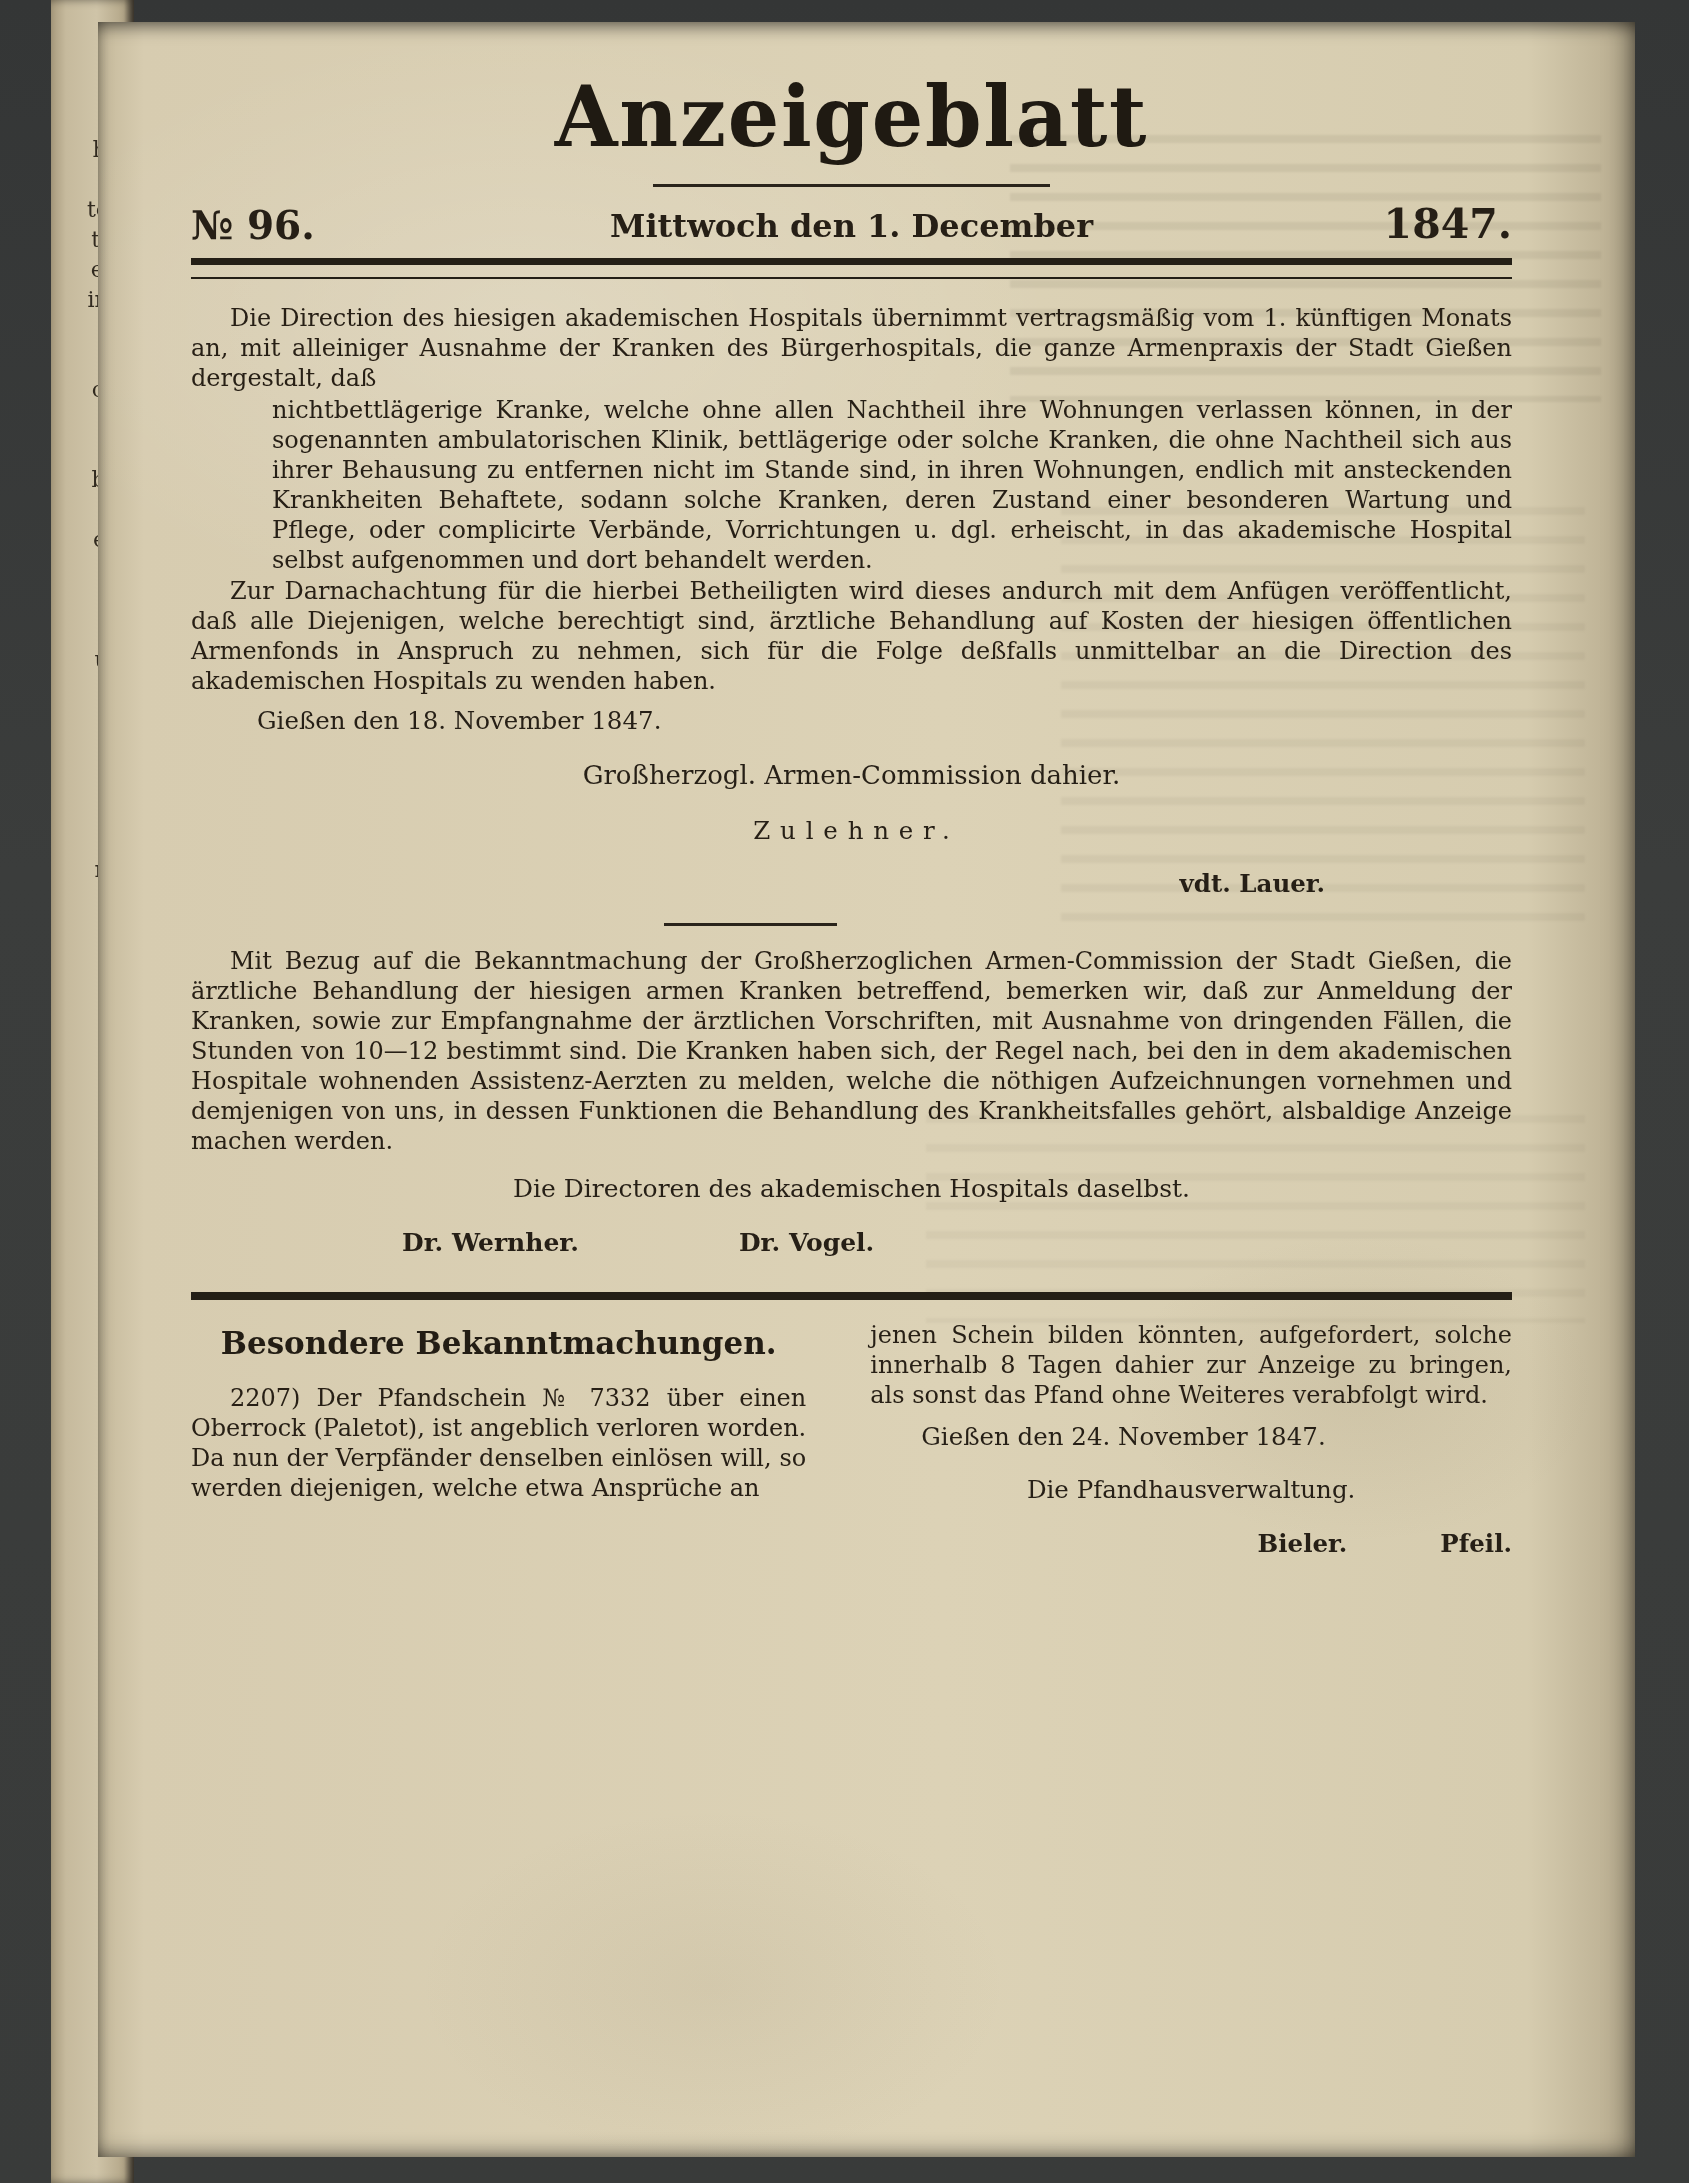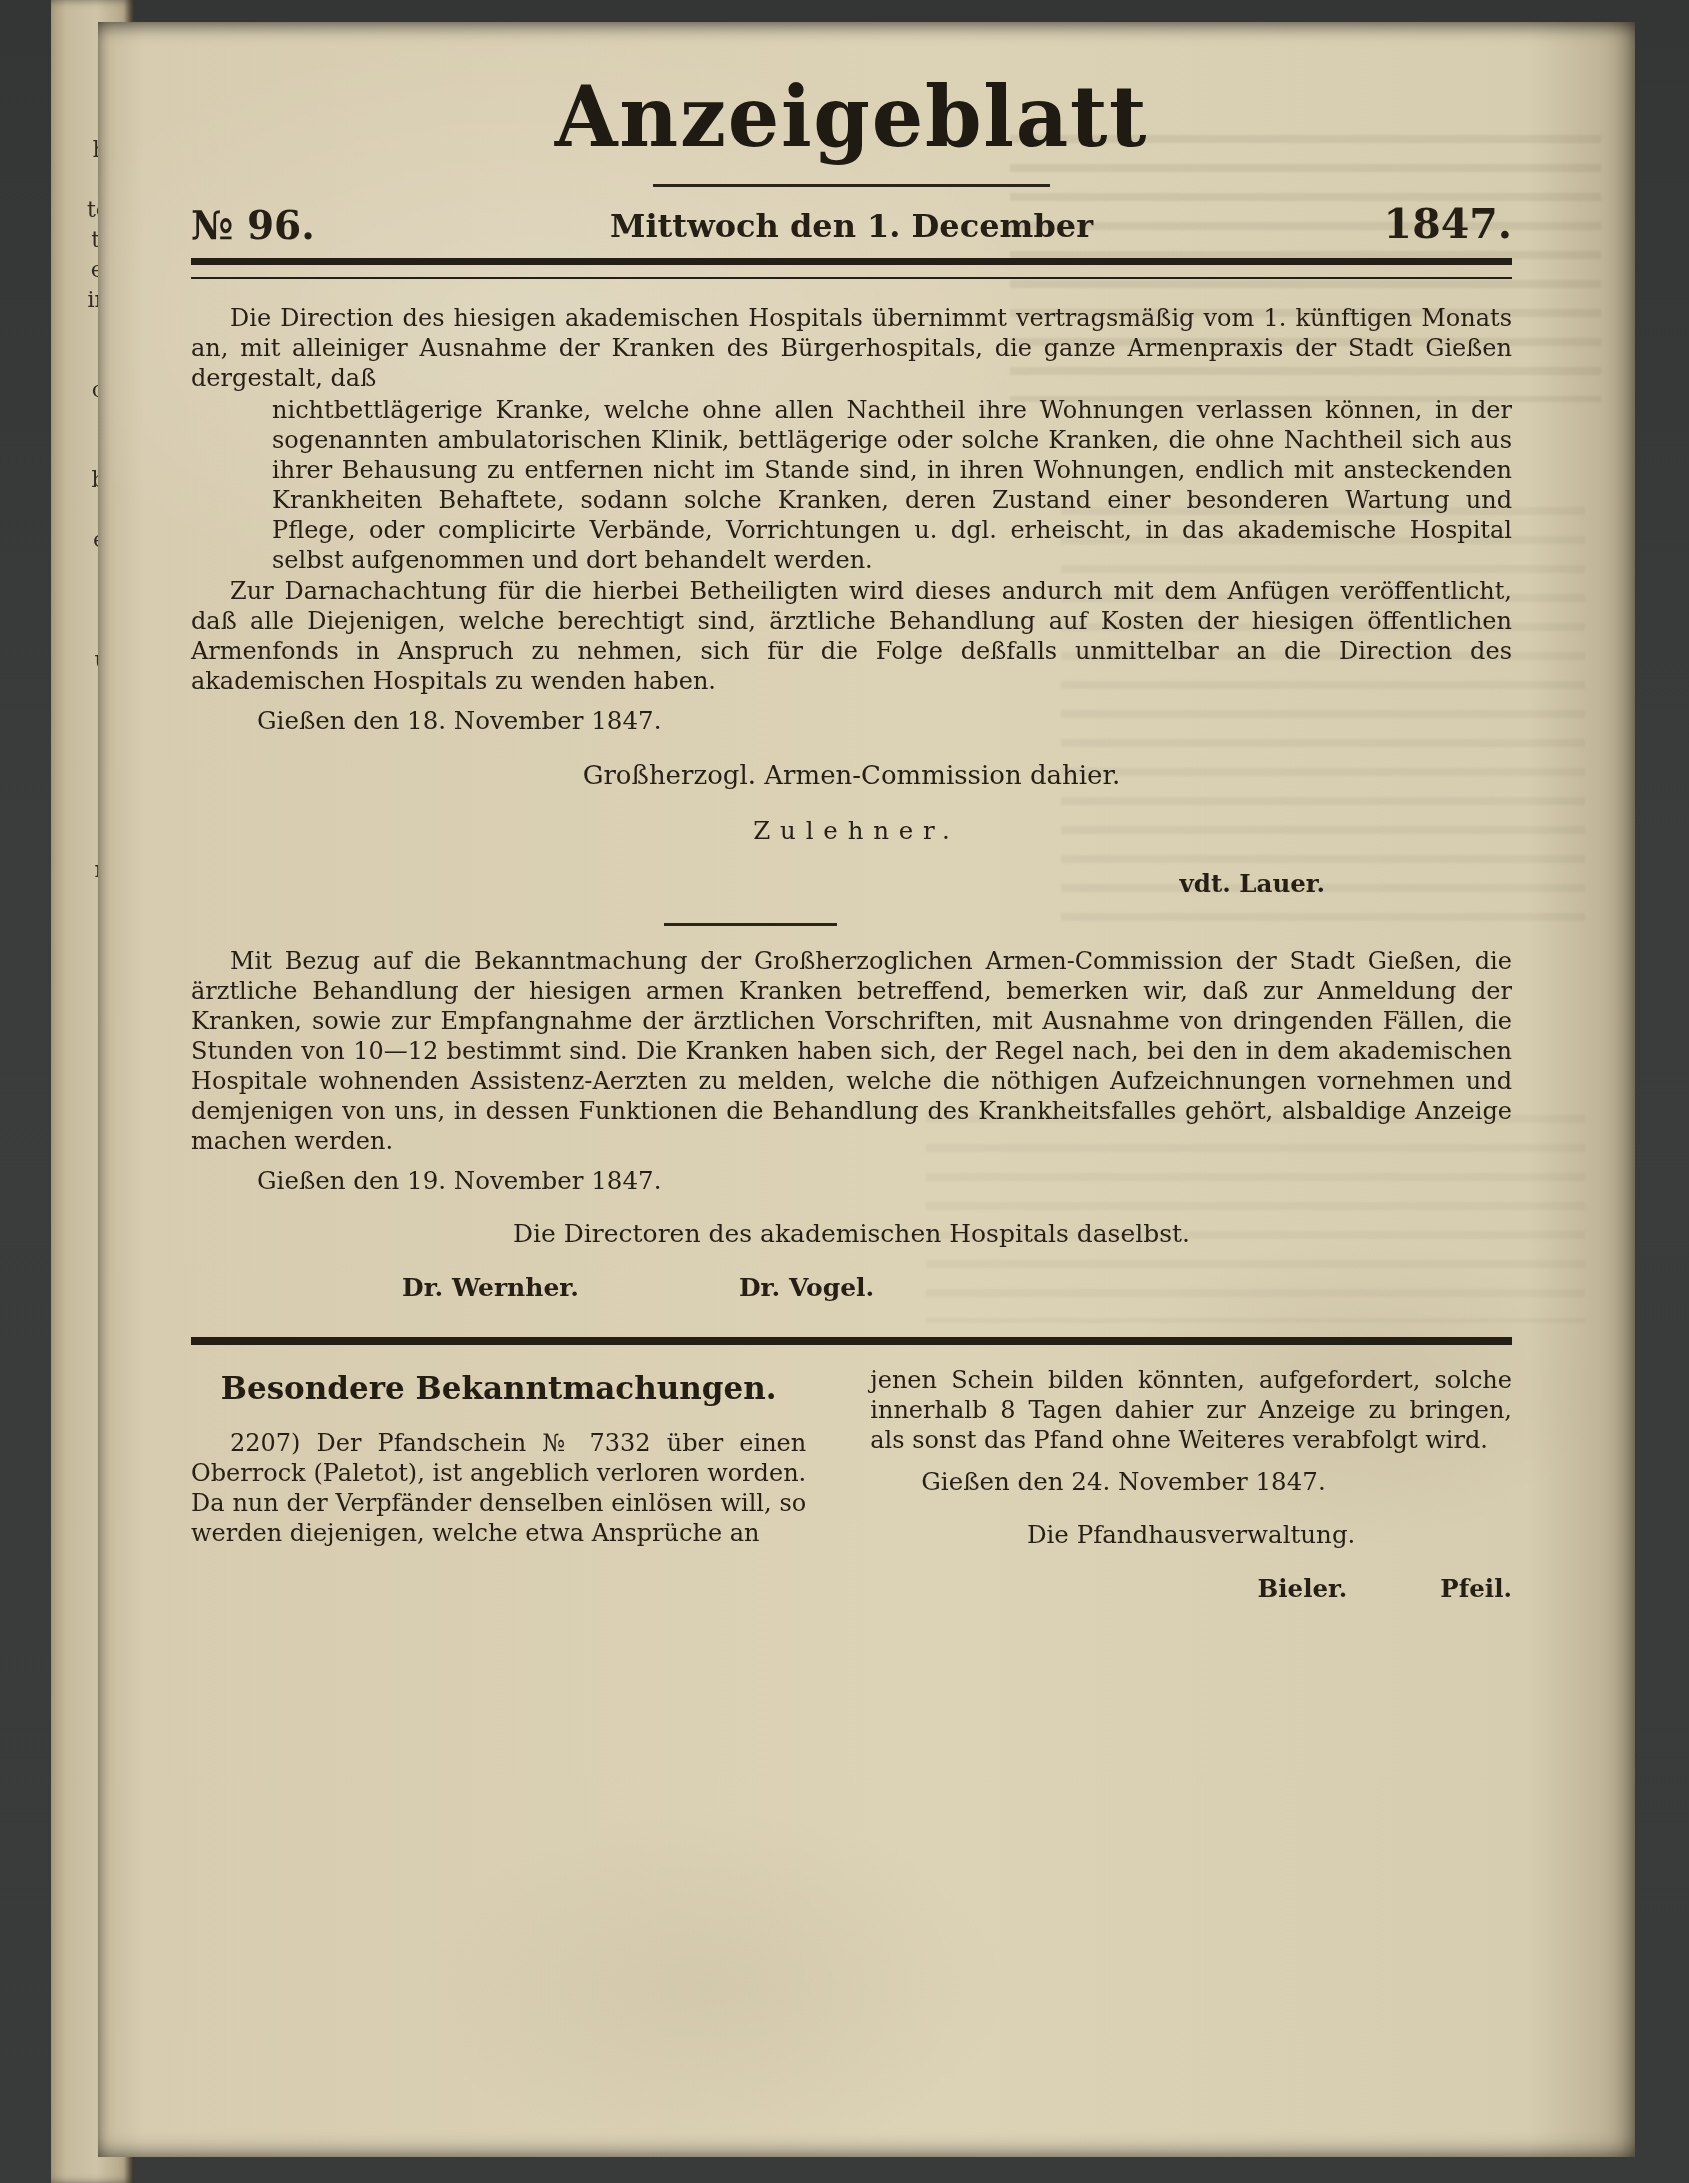--- a/index.html
+++ b/index.html
@@ -153,21 +153,20 @@
     <p class="para p2">Zur Darnachachtung für die hierbei Betheiligten wird dieses andurch mit dem Anfügen veröffentlicht, daß alle Diejenigen, welche berechtigt sind, ärztliche Behandlung auf Kosten der hiesigen öffentlichen Armenfonds in Anspruch zu nehmen, sich für die Folge deßfalls unmittelbar an die Direction des akademischen Hospitals zu wenden haben.</p>
 
     <p class="dateline">Gießen den 18. November 1847.</p>
     <p class="commission">Großherzogl. Armen-Commission dahier.</p>
     <p class="zulehner">Zulehner.</p>
     <p class="vdt">vdt. Lauer.</p>
 
     <div class="rule-short-mid"></div>
 
     <p class="para p3">Mit Bezug auf die Bekanntmachung der Großherzoglichen Armen-Commission der Stadt Gießen, die ärztliche Behandlung der hiesigen armen Kranken betreffend, bemerken wir, daß zur Anmeldung der Kranken, sowie zur Empfangnahme der ärztlichen Vorschriften, mit Ausnahme von dringenden Fällen, die Stunden von 10—12 bestimmt sind. Die Kranken haben sich, der Regel nach, bei den in dem akademischen Hospitale wohnenden Assistenz-Aerzten zu melden, welche die nöthigen Aufzeichnungen vornehmen und demjenigen von uns, in dessen Funktionen die Behandlung des Krankheitsfalles gehört, alsbaldige Anzeige machen werden.</p>
-    <p class="dateline">Gießen den 19. November 1847.</p>
     <p class="directors-line">Die Directoren des akademischen Hospitals daselbst.</p>
     <div class="directors-row">
       <span>Dr. Wernher.</span>
       <span>Dr. Vogel.</span>
     </div>
 
     <div class="rule-thick"></div>
 
     <div class="columns">
       <div class="col col-left">

